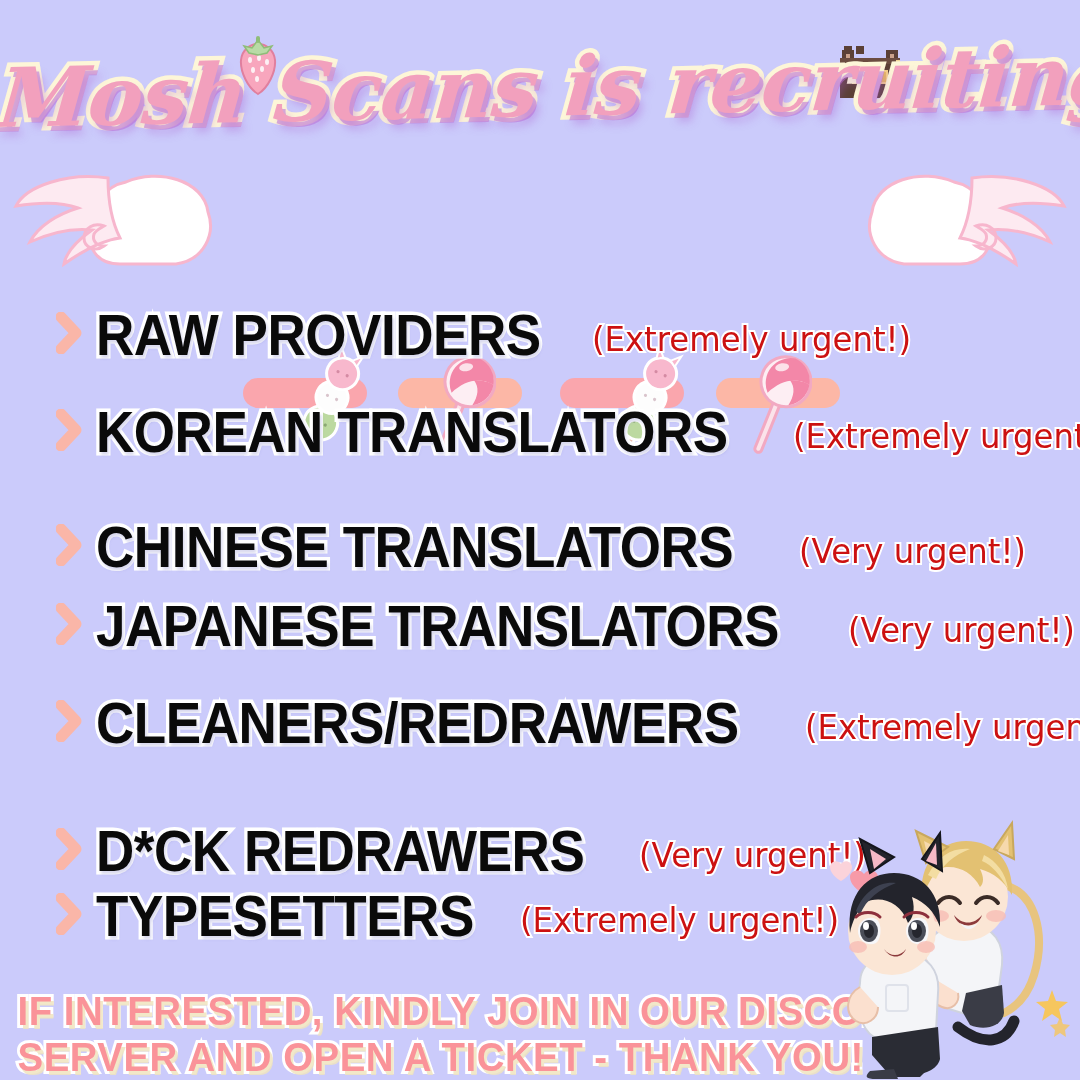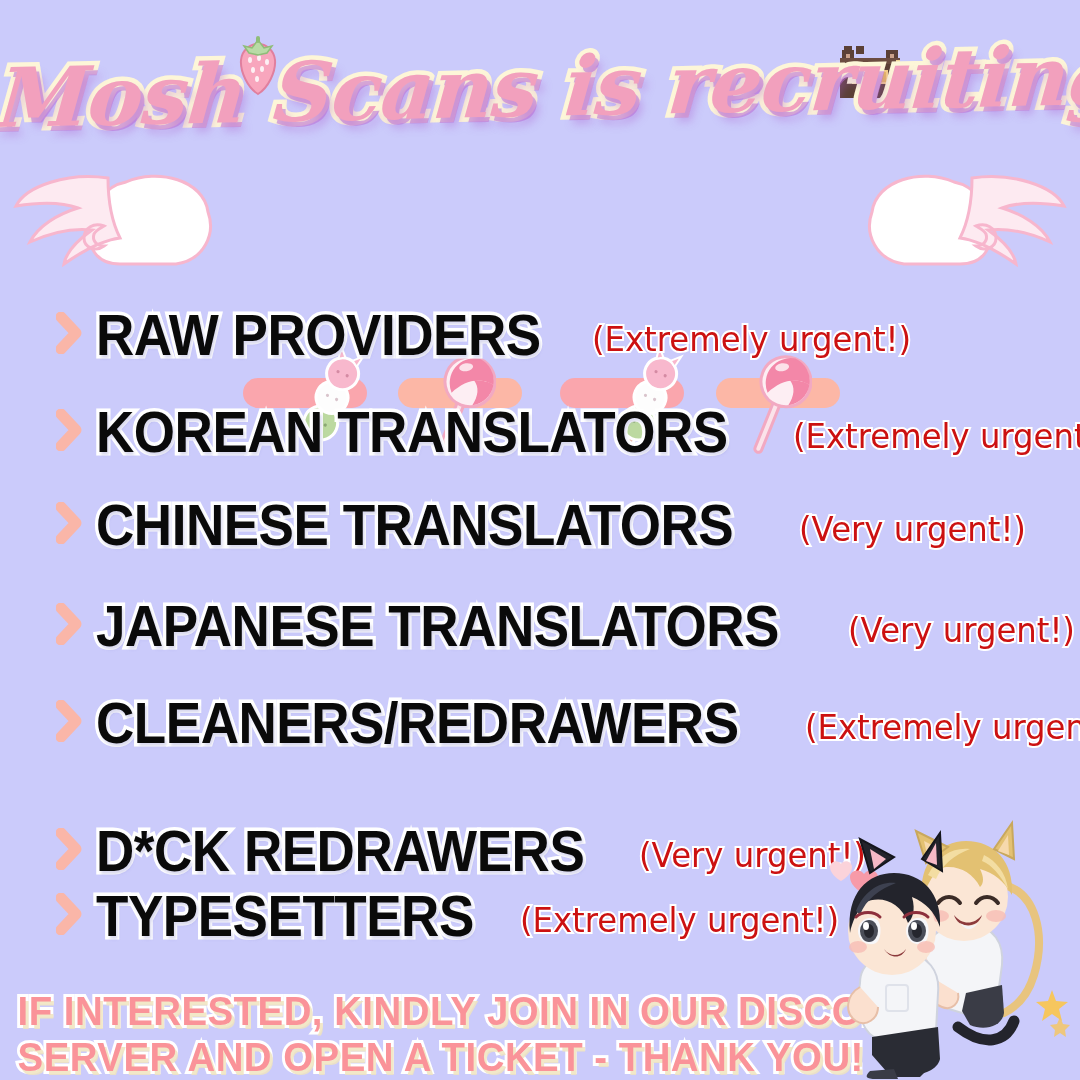--- a/index.html
+++ b/index.html
@@ -284,21 +284,21 @@
     </div>
 
     <div class="role-row" style="top:109px">
       <svg class="chevron" viewBox="0 0 26 42">
         <path d="M5 5 L20 21 L5 37" fill="none" stroke="#fab6a8" stroke-width="11" stroke-linecap="round" stroke-linejoin="round"></path>
       </svg>
       <span class="role-label">KOREAN TRANSLATORS</span>
       <span class="role-urgency">(Extremely urgent!)</span>
     </div>
 
-    <div class="role-row" style="top:202px">
+    <div class="role-row" style="top:224px">
       <svg class="chevron" viewBox="0 0 26 42">
         <path d="M5 5 L20 21 L5 37" fill="none" stroke="#fab6a8" stroke-width="11" stroke-linecap="round" stroke-linejoin="round"></path>
       </svg>
       <span class="role-label">CHINESE TRANSLATORS</span>
       <span class="role-urgency">(Very urgent!)</span>
     </div>
 
     <div class="role-row" style="top:303px">
       <svg class="chevron" viewBox="0 0 26 42">
         <path d="M5 5 L20 21 L5 37" fill="none" stroke="#fab6a8" stroke-width="11" stroke-linecap="round" stroke-linejoin="round"></path>

